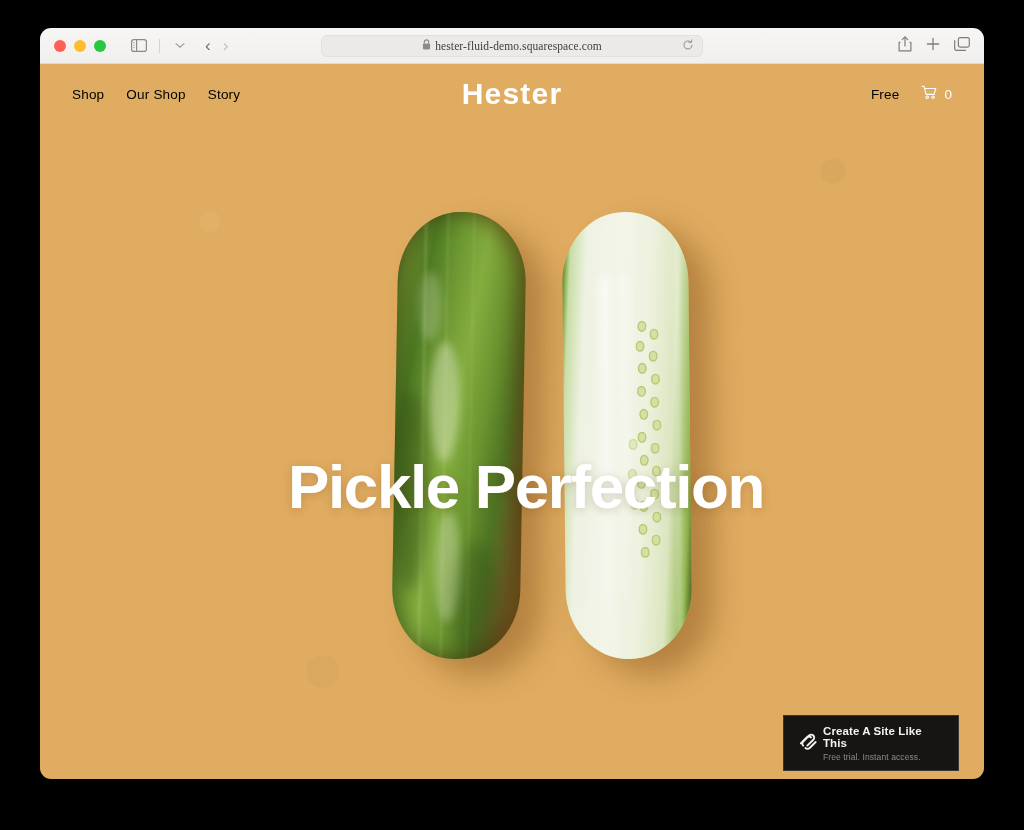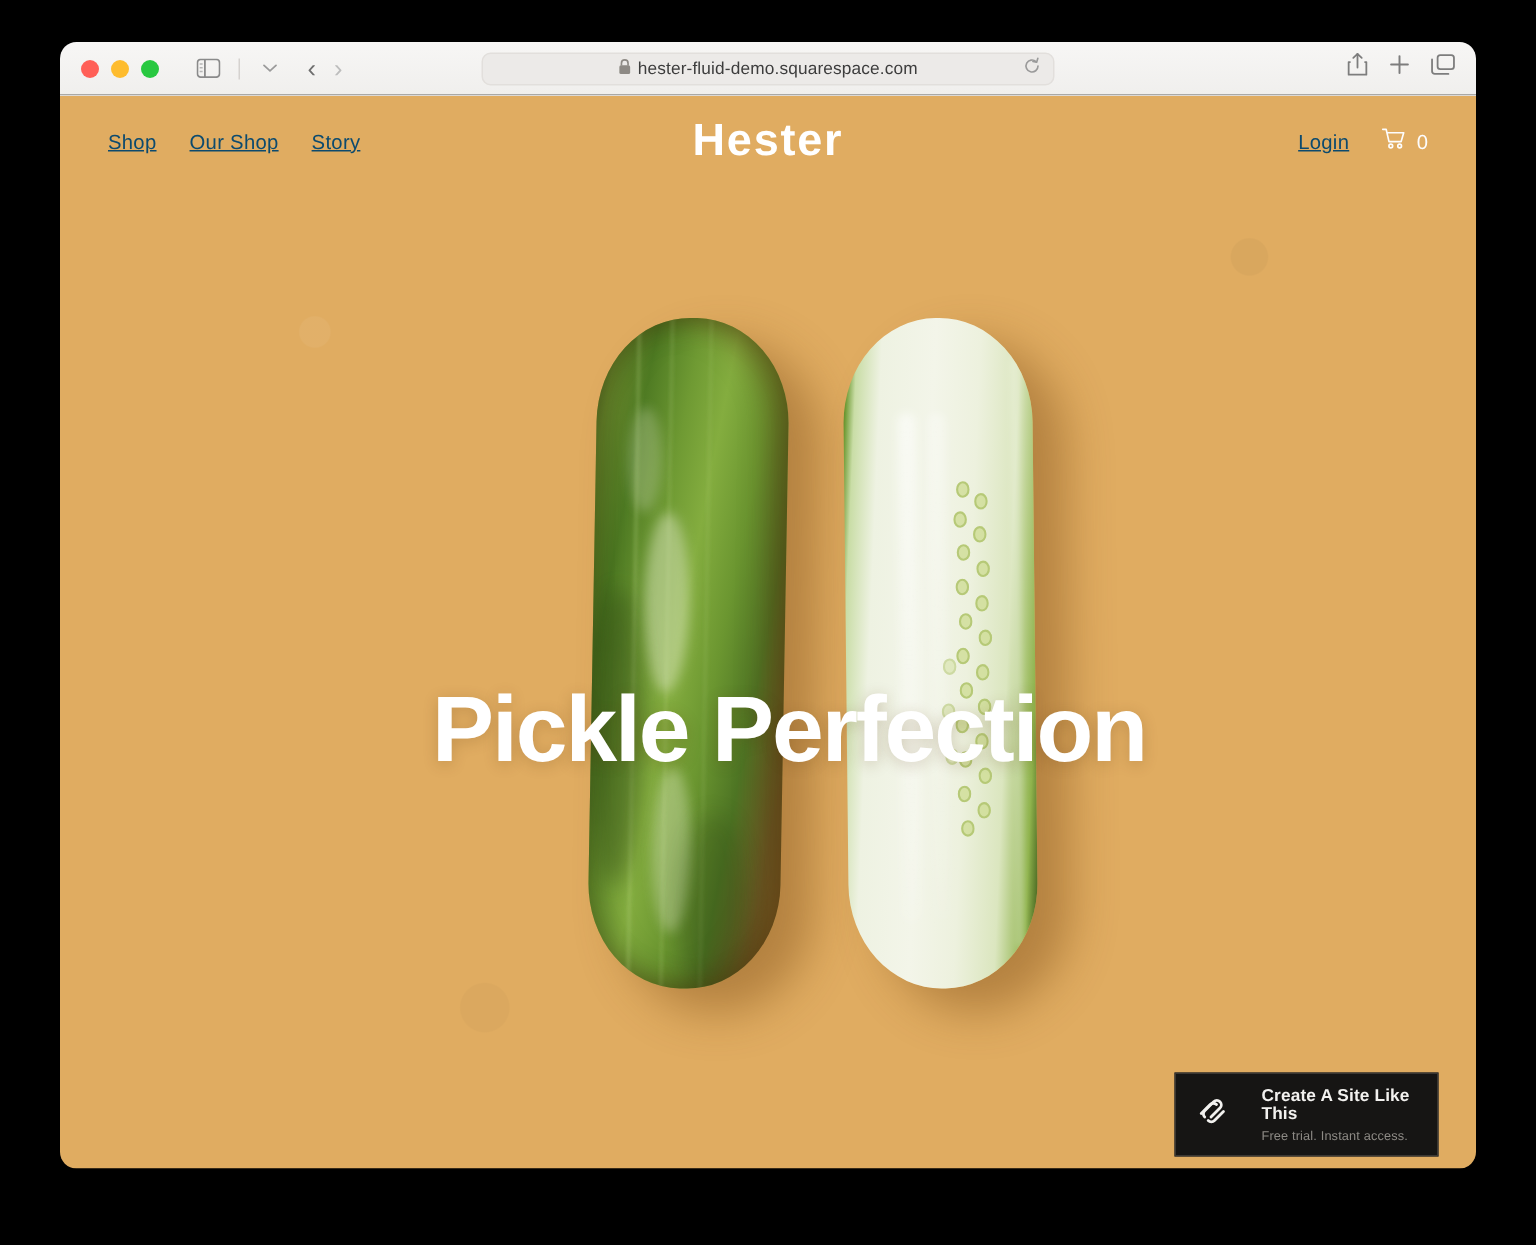--- a/index.html
+++ b/index.html
@@ -53,21 +53,21 @@
   .urlfield{
     width:100%; height:100%;
     background:#eceae8;
     border:1px solid #e2dfdc;
     border-radius:6px;
     display:flex; align-items:center; justify-content:center;
     position:relative;
   }
   .urltext{
     font-size:11.5px; color:#3d3d3d; letter-spacing:.1px;
-    display:flex; align-items:center; gap:4px;
+    display:flex; align-items:center; gap:4px;font-family:Liberation Serif, serif;
   }
   .lock{ display:inline-block; }
   .reload{
     position:absolute; right:8px; top:50%; transform:translateY(-50%);
     color:#9a9a9a;
   }
 
   .tb-right{
     position:absolute; right:14px;
     display:flex; align-items:center; gap:14px;
@@ -93,21 +93,21 @@
 
   
   .sitenav{
     position:relative; z-index:6;
     height:60px;
     display:flex; align-items:center;
     padding:0 32px;
   }
   .nav-left{ display:flex; gap:22px; }
   .nav-link{
-    color:#0c4a6e; font-size:13.5px; letter-spacing:.2px;text-decoration:underline;
+    color:#000000; font-size:13.5px; letter-spacing:.2px;
   }
   .brand{
     position:absolute; left:50%; top:50%;
     transform:translate(-50%,-50%);
     color:#fff; font-size:30px; font-weight:600; letter-spacing:1.2px;
   }
   .nav-right{
     margin-left:auto;
     display:flex; align-items:center; gap:22px;
   }
@@ -213,21 +213,21 @@
     min-width:140px;
   }
 
   
   .sqs-badge{
     position:absolute; right:25px; bottom:8px;
     width:176px; height:56px;
     background:#161514;
     border:1px solid #3a3733;
     display:flex; align-items:center;
-    padding:0 12px; gap:20px;
+    padding:0 12px; gap:2px;
     z-index:7;
   }
   .sqs-logo{ flex:0 0 auto; }
   .sqs-t1{ color:#f2f1ef; font-size:11.5px; font-weight:700; letter-spacing:.1px; }
   .sqs-t2{ color:#8e8b86; font-size:8.5px; margin-top:3px; letter-spacing:.1px; }
 </style>
 </head>
 <body>
 
 <div class="window">
@@ -312,21 +312,21 @@
     <div class="sitenav">
       <div class="nav-left">
         <span class="nav-link">Shop</span>
         <span class="nav-link">Our Shop</span>
         <span class="nav-link">Story</span>
       </div>
 
       <div class="brand">Hester</div>
 
       <div class="nav-right">
-        <span class="nav-link">Login</span>
+        <span class="nav-link">Free</span>
         <span class="cart">
           <span>
             <svg width="17" height="15" viewBox="0 0 17 15">
               <path d="M0.8 1.2 H3.1 L5.0 9.4 H13.1 L14.8 3.5 H3.6" fill="none" stroke="#fdfdfd" stroke-width="1.1" stroke-linecap="round" stroke-linejoin="round"></path>
               <circle cx="6.2" cy="12.3" r="1.25" fill="none" stroke="#fdfdfd" stroke-width="1.1"></circle>
               <circle cx="12.1" cy="12.3" r="1.25" fill="none" stroke="#fdfdfd" stroke-width="1.1"></circle>
             </svg>
           </span>
           <span>0</span>
         </span>

